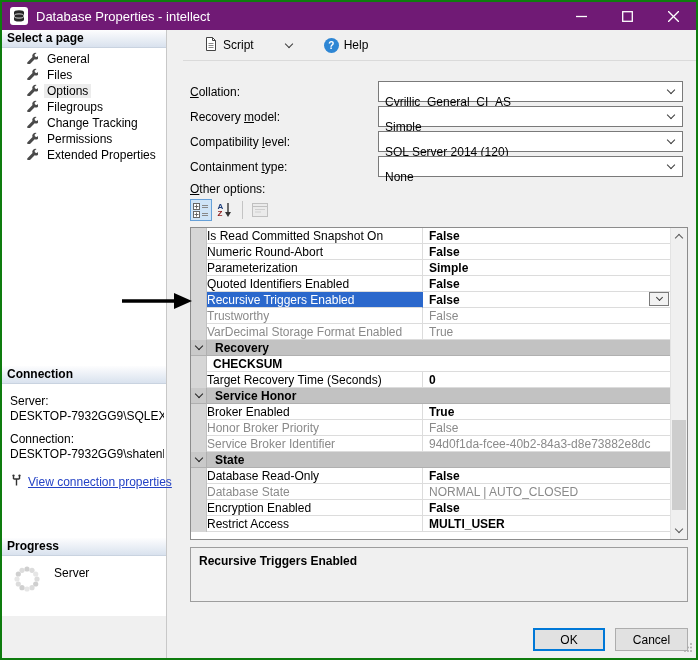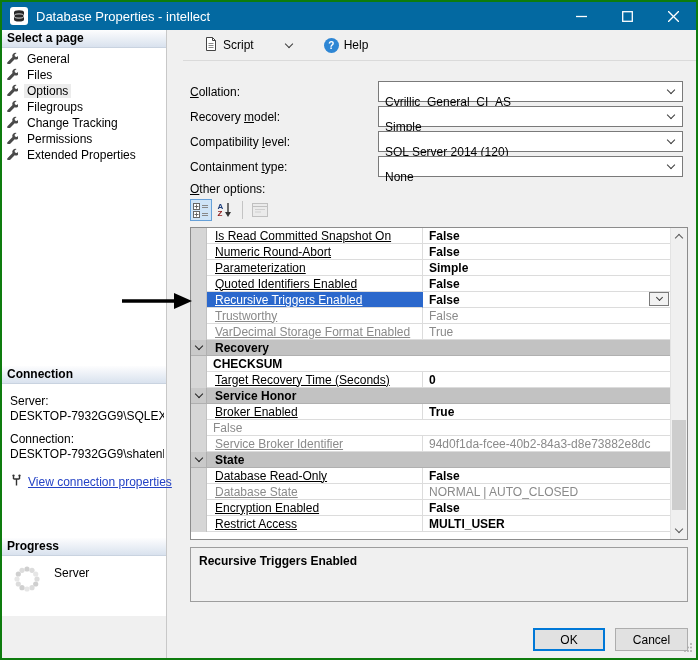--- a/index.html
+++ b/index.html
@@ -3,32 +3,32 @@
 <meta charset="utf-8">
 <style>
   html,body{margin:0;padding:0;background:#ffffff;}
   *{box-sizing:border-box;}
   .window{
     width:698px;height:660px;position:relative;overflow:hidden;
     border:2px solid #0e7c0e;background:#f0f0f0;
     font-family:"Liberation Sans",sans-serif;font-size:12px;color:#000;
   }
   
-  .titlebar{position:absolute;top:0;left:0;right:0;height:28px;background:#0369a1;
+  .titlebar{position:absolute;top:0;left:0;right:0;height:28px;background:#701a75;
     display:flex;align-items:center;color:#fff;}
   .tb-icon{margin:0 8px 0 8px;display:flex;align-items:center;}
   .tb-title{font-size:13px;flex:1;white-space:nowrap;}
   .tb-btn{width:46px;height:28px;display:flex;align-items:center;justify-content:center;}
   
   .sidebar{position:absolute;top:28px;left:0;width:165px;bottom:0;background:#f0f0f0;
     border-right:1px solid #c8c8c8;}
   .sp-header{height:18px;background:linear-gradient(#fdfdfe,#d9e2ee);
     border-bottom:1px solid #c9d3e0;font-weight:bold;padding-left:5px;line-height:17px;}
   .sp-body1{height:318px;background:#fff;padding-top:3px;}
-  .page-item{display:flex;align-items:center;height:16px;padding-left:4px;gap:6px;}
+  .page-item{display:flex;align-items:center;height:16px;padding-left:24px;gap:6px;}
   .page-label{white-space:nowrap;padding:0 3px;line-height:14px;}
   .page-item.current .page-label{background:#ececec;}
   .sp-body2{height:154px;background:#fff;padding:10px 2px 0 8px;font-size:12px;}
   .conn-line{line-height:15px;white-space:nowrap;overflow:hidden;}
   .conn-gap{height:8px;}
   .conn-link-row{display:flex;align-items:center;gap:5px;margin-top:12px;}
   .link{color:#2442c5;text-decoration:underline;white-space:nowrap;}
   .sp-body3{height:60px;background:#fff;position:relative;}
   .spinner{position:absolute;left:10px;top:8px;}
   .ready-label{position:absolute;left:52px;top:10px;}
@@ -58,22 +58,22 @@
   .az{display:flex;align-items:center;gap:1px;}
   .az-letters{display:flex;flex-direction:column;font-size:8px;font-weight:bold;line-height:7px;}
   .az-a{color:#1b3c7a;}.az-z{color:#8b1a1a;}
   
   .grid{position:absolute;left:7px;top:197px;width:498px;height:313px;background:#fff;
     border:1px solid #8c8c8c;display:flex;}
   .rows-col{width:479px;overflow:hidden;}
   .g-row,.g-cat{display:flex;height:16px;align-items:stretch;}
   .g-margin{width:16px;background:#d6d6d6;border-right:1px solid #c2c2c2;flex:none;
     display:flex;align-items:center;justify-content:center;}
-  .g-name{width:216px;flex:none;padding-left:8px;display:flex;align-items:center;
-    border-right:1px solid #dcdcdc;border-bottom:1px solid #dcdcdc;white-space:nowrap;overflow:hidden;text-decoration:underline;}
+  .g-name{width:216px;flex:none;display:flex;align-items:center;
+    border-right:1px solid #dcdcdc;border-bottom:1px solid #dcdcdc;white-space:nowrap;overflow:hidden;}
   .g-val{flex:1;display:flex;align-items:center;padding-left:6px;
     border-bottom:1px solid #dcdcdc;white-space:nowrap;overflow:hidden;position:relative;}
   .g-row.boldval .g-val-text{font-weight:bold;}
   .g-row.disabled .g-name,.g-row.disabled .g-val-text{color:#8a8a8a;}
   .g-row.selected .g-name{background:#2b68cc;color:#fff;border-right-color:#2b68cc;}
   .g-combo{position:absolute;right:1px;top:0px;width:20px;height:14px;background:#f2f2f2;
     border:1px solid #7a7a7a;display:flex;align-items:center;justify-content:center;}
   .g-combo .chev-d{width:5px;height:5px;}
   .g-cat{background:#c2c2c2;border-bottom:1px solid #b0b0b0;}
   .g-cat .g-margin{background:#c9c9c9;border-right-color:#b0b0b0;}
@@ -443,20 +443,21 @@
     <span class="g-margin"></span>
     <span class="g-name">Broker Enabled</span>
     <span class="g-val">
       <span class="g-val-text">True</span>
 
     </span>
   </div>
 
   <div class="g-row disabled">
     <span class="g-margin"></span>
+    <span class="g-name">Honor Broker Priority</span>
     <span class="g-val">
       <span class="g-val-text">False</span>
 
     </span>
   </div>
 
   <div class="g-row disabled">
     <span class="g-margin"></span>
     <span class="g-name">Service Broker Identifier</span>
     <span class="g-val">

